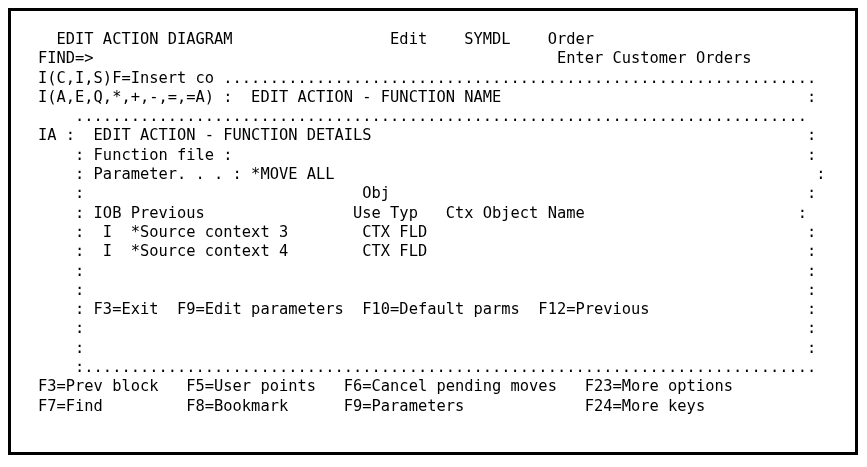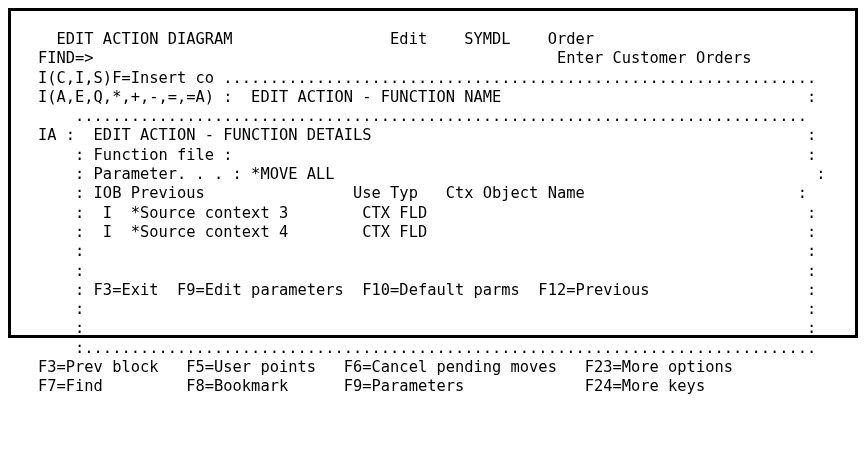--- a/index.html
+++ b/index.html
@@ -15,21 +15,21 @@
     background: #ffffff;
     overflow: hidden;
     font-family: "DejaVu Sans Mono", "Liberation Mono", monospace;
   }
   
   #frame {
     position: absolute;
     left: 8px;
     top: 8px;
     width: 850px;
-    height: 330px;
+    height: 447px;
     border: 3px solid #000000;
     box-sizing: border-box;
     background: #ffffff;
   }
   #grid {
     position: absolute;
     left: 27px;
     top: 19px;
     width: 815px;
   }
@@ -52,20 +52,21 @@
     <div id="grid">
 
       <div class="row">  EDIT ACTION DIAGRAM                 Edit    SYMDL    Order</div>
       <div class="row">FIND=&gt;                                                  Enter Customer Orders</div>
       <div class="row">I(C,I,S)F=Insert co ................................................................</div>
       <div class="row">I(A,E,Q,*,+,-,=,=A) :  EDIT ACTION - FUNCTION NAME                                 :</div>
       <div class="row">    ...............................................................................</div>
       <div class="row">IA :  EDIT ACTION - FUNCTION DETAILS                                               :</div>
       <div class="row">    : Function file :                                                              :</div>
       <div class="row">    : Parameter. . . : *MOVE ALL                                                    :</div>
+      <div class="row">    :                              Obj                                             :</div>
       <div class="row">    : IOB Previous                Use Typ   Ctx Object Name                       :</div>
       <div class="row">    :  I  *Source context 3        CTX FLD                                         :</div>
       <div class="row">    :  I  *Source context 4        CTX FLD                                         :</div>
       <div class="row">    :                                                                              :</div>
       <div class="row">    :                                                                              :</div>
       <div class="row">    : F3=Exit  F9=Edit parameters  F10=Default parms  F12=Previous                 :</div>
       <div class="row">    :                                                                              :</div>
       <div class="row">    :                                                                              :</div>
       <div class="row">    :...............................................................................</div>
       <div class="row">F3=Prev block   F5=User points   F6=Cancel pending moves   F23=More options</div>

